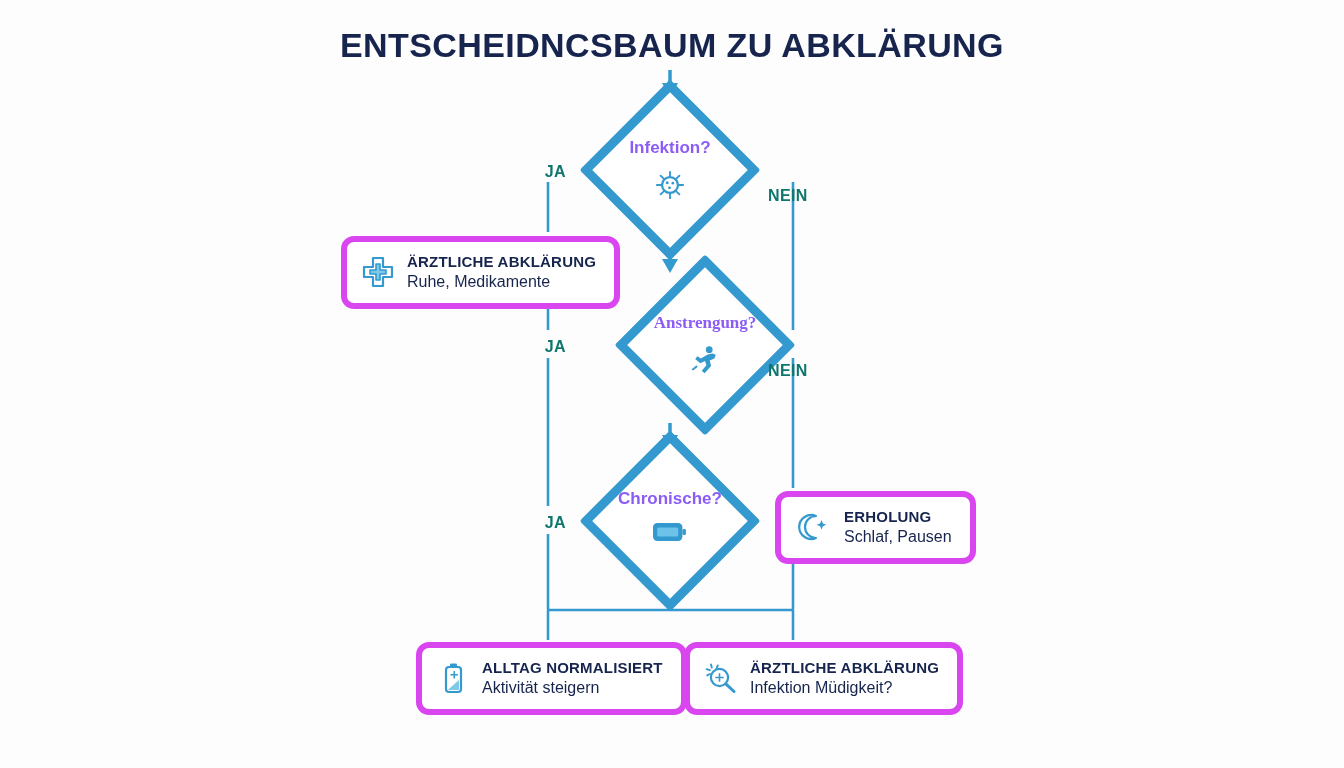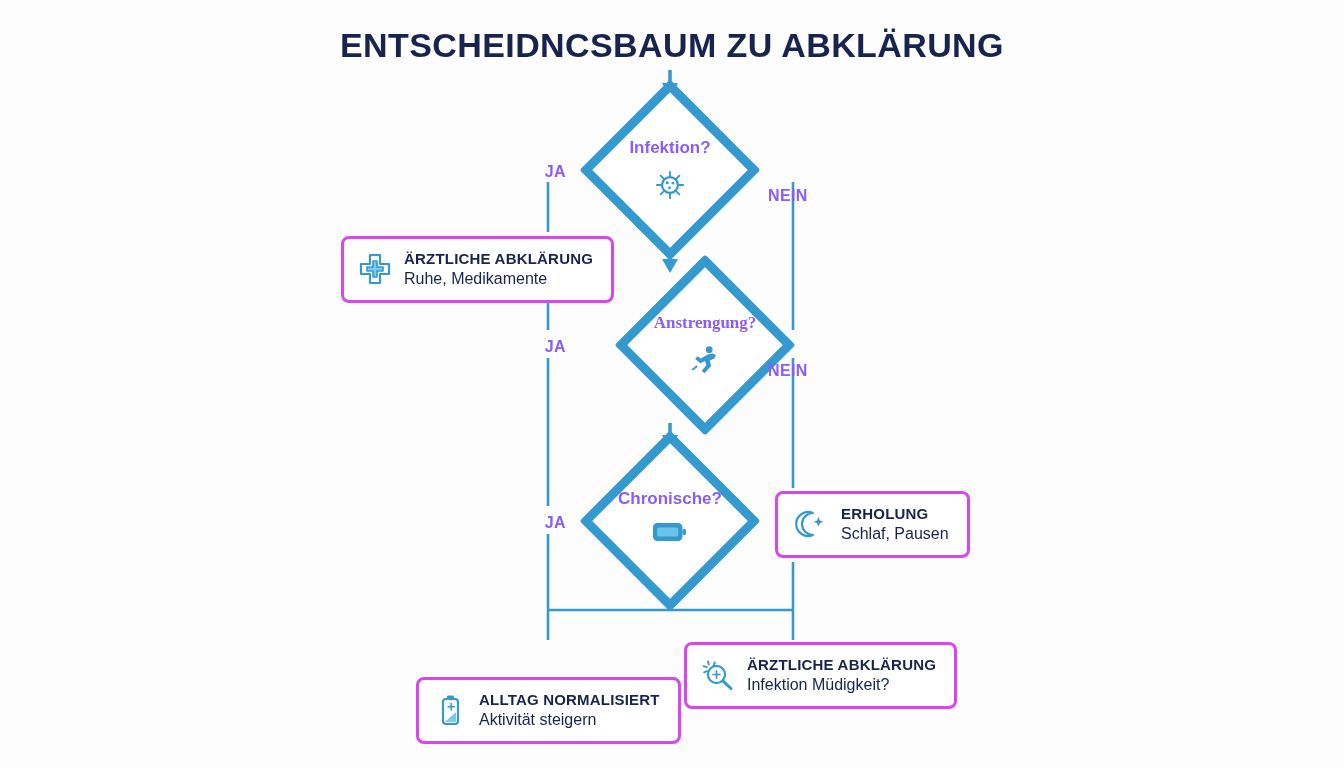--- a/index.html
+++ b/index.html
@@ -84,43 +84,43 @@
 
   #diamond-infektion   { left: 582px; top: 82px; }
   #diamond-anstrengung { left: 617px; top: 257px; font-family: Liberation Serif, serif; }
   #diamond-besserung   { left: 582px; top: 433px; }
 
   
   .branch-label {
     position: absolute;
     font-size: 16px;
     font-weight: 700;
-    color: #8b5cf6;
+    color: #0f766e;
     letter-spacing: 0.4px;
     white-space: nowrap;
   }
   .branch-label.left  { text-align: right;  transform: translateX(-100%); }
   .branch-label.right { text-align: left; margin-top: 24px; }
 
   #ja-1   { left: 566px; top: 163px; }
   #nein-1 { left: 768px; top: 163px; }
   #ja-2   { left: 566px; top: 338px; }
   #nein-2 { left: 768px; top: 338px; }
   #ja-3   { left: 566px; top: 514px; }
 
   
   .card {
     position: absolute;
     display: flex;
     align-items: center;
     gap: 12px;
     padding: 11px 18px 11px 14px;
     background: #ffffff;
-    border: 3px solid #d946ef;
-    border-radius: 8px;
+    border: 6px solid #d946ef;
+    border-radius: 13px;
   }
   .card .card-icon {
     flex: 0 0 auto;
     width: 34px;
     height: 34px;
     display: flex;
     align-items: center;
     justify-content: center;
   }
   .card .card-text { line-height: 1.18; }
@@ -134,21 +134,21 @@
   .card .card-sub {
     font-size: 16px;
     font-weight: 400;
     color: #17254e;
     white-space: nowrap;
     margin-top: 2px;
   }
 
   #card-aerztlich-1 { left: 341px; top: 236px; }
   #card-erholung    { left: 775px; top: 491px; gap: 15px; }
-  #card-alltag      { left: 416px; top: 642px; margin-top: 35px; }
+  #card-alltag      { left: 416px; top: 642px; }
   #card-aerztlich-2 { left: 684px; top: 642px; }
 </style>
 </head>
 <body>
 
 <div id="stage">
 
   <div class="page-title">ENTSCHEIDNCSBAUM ZU ABKLÄRUNG</div>
 
   <svg id="wires" viewBox="0 0 1344 768" width="1344" height="768" aria-hidden="true">

